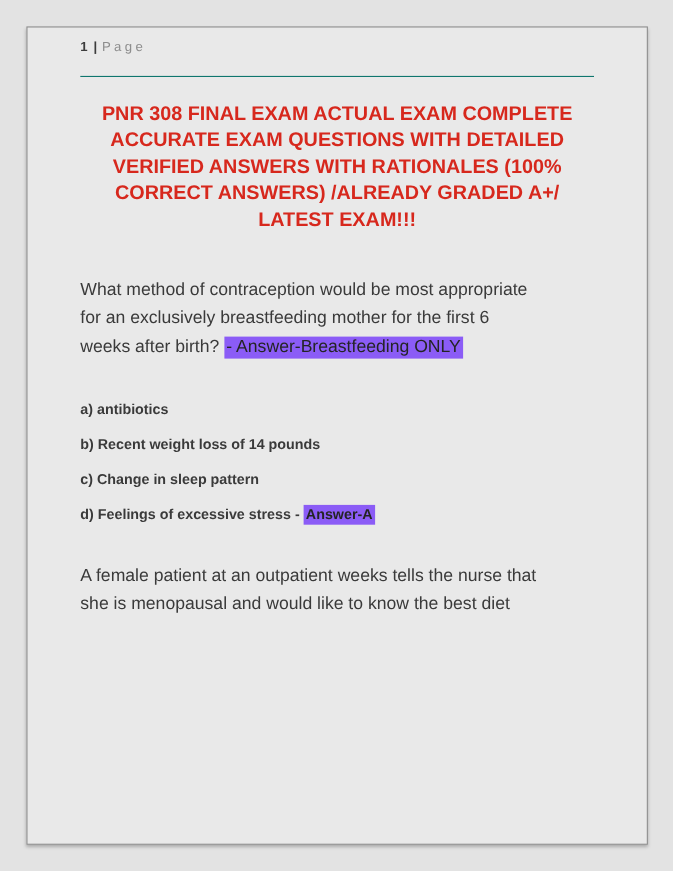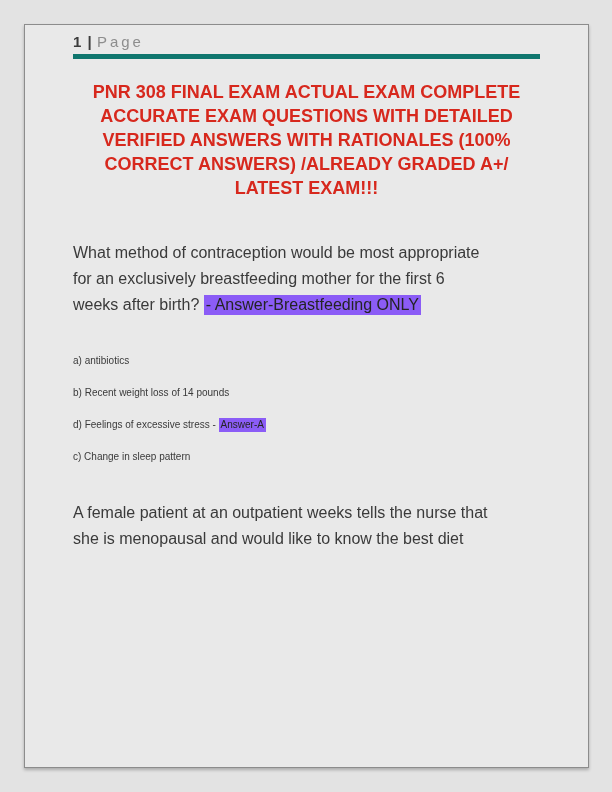--- a/index.html
+++ b/index.html
@@ -17,25 +17,25 @@
     top: 24px;
     width: 565px;
     height: 744px;
     box-sizing: border-box;
     background: #e9e9e9;
     border: 1px solid #8c8c8c;
     box-shadow: 0 2px 3px rgba(0,0,0,0.25);
     padding: 11px 48px 0 48px;
   }
   .page-header {
-    font-size: 15px;
+    font-size: 12px;
     line-height: 12px;
     color: #8d8d8d;
-    border-bottom: 5px solid #0f766e;
-    padding-bottom: 6px;
+    border-bottom: 1px solid #0f766e;
+    padding-bottom: 21px;
   }
   .page-header .num {
     color: #3c3c3c;
     font-weight: bold;
     letter-spacing: 1px;
   }
   .page-header .sep {
     color: #3c3c3c;
     font-weight: bold;
     margin: 0 1px;
@@ -58,23 +58,24 @@
     font-size: 16px;
     line-height: 26px;
     color: #3a3a3a;
     white-space: pre-line;
   }
   .q1 { margin-top: 40px; }
   .q2 { margin-top: 36px; }
   .options { margin-top: 30px; }
   .option {
     margin: 0 0 6px 0;
-    font-size: 10px;
+    font-size: 13px;
     line-height: 26px;
     color: #3a3a3a;
+    font-weight: bold;
   }
   .q3 { margin-top: 30px; }
   mark.hl {
     background: #8b5cf6;
     color: #242424;
     padding: 1px 2px 2px 2px;
   }
 </style>
 </head>
 <body>
@@ -94,20 +95,20 @@
 LATEST EXAM!!!</h1>
 
   <p class="para q1"><span>What method of contraception would be most appropriate
 for an exclusively breastfeeding mother for the first 6
 weeks after birth? </span><mark class="hl">- Answer-Breastfeeding ONLY</mark></p>
 
 
   <div class="options">
     <p class="option">a) antibiotics</p>
     <p class="option">b) Recent weight loss of 14 pounds</p>
+    <p class="option">c) Change in sleep pattern</p>
     <p class="option"><span>d) Feelings of excessive stress - </span><mark class="hl">Answer-A</mark></p>
-    <p class="option">c) Change in sleep pattern</p>
   </div>
 
   <p class="para q3">A female patient at an outpatient weeks tells the nurse that
 she is menopausal and would like to know the best diet</p>
 
 </div>
 
 </body></html>

